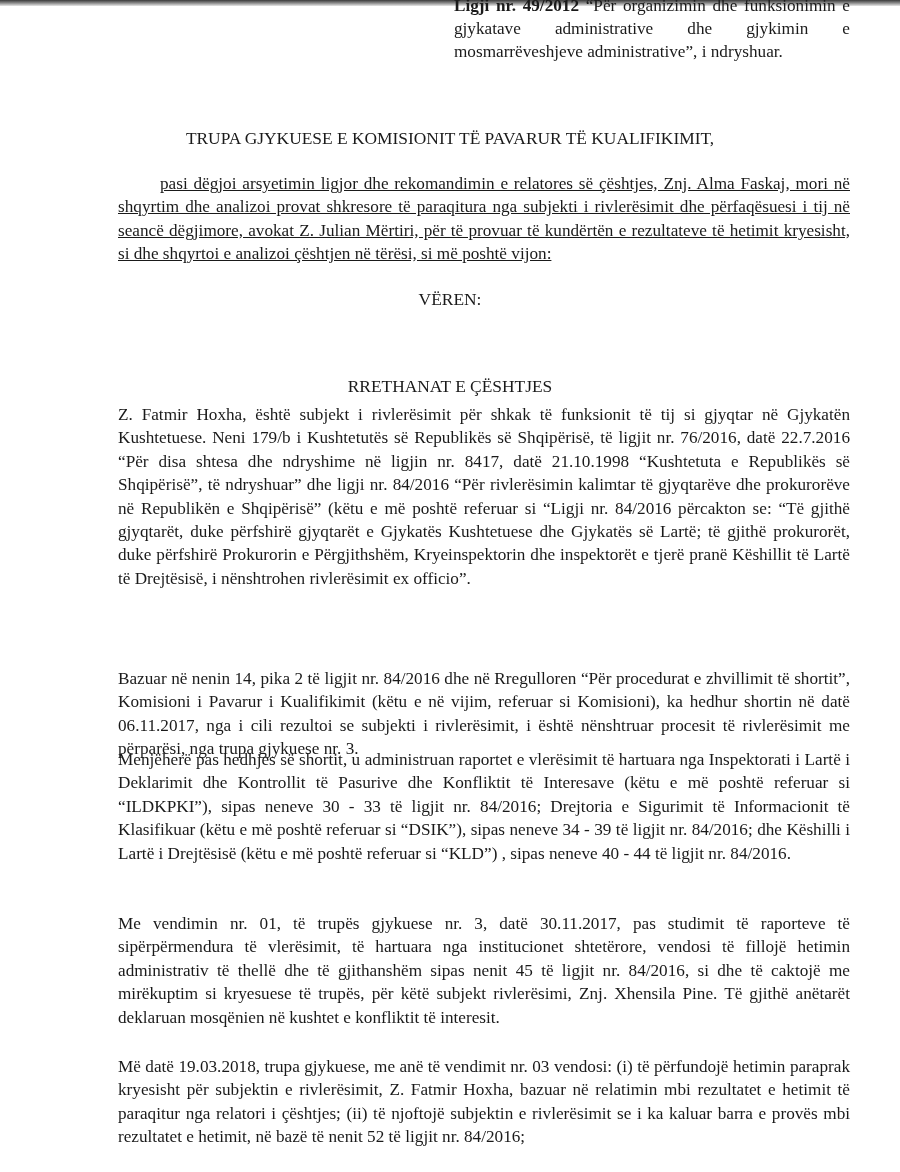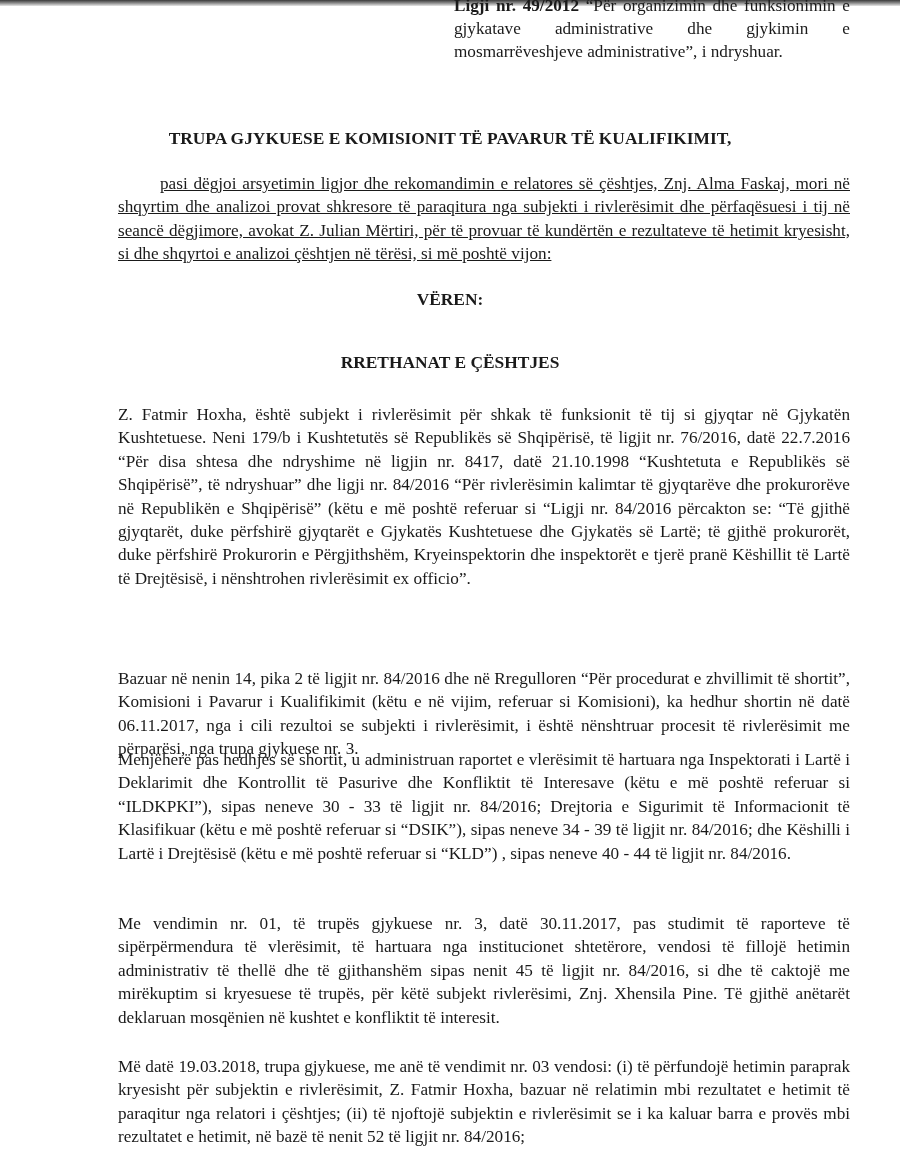--- a/index.html
+++ b/index.html
@@ -17,41 +17,41 @@
     font-size: 17.2px; line-height: 23.4px; text-align: justify;
     margin: 0; position: absolute; left: 118px; width: 732px;
   }
   .law-ref {
     position: absolute; left: 454px; top: -6px; width: 396px;
     font-size: 17.2px; line-height: 23.2px; text-align: justify; margin: 0;
   }
   .law-ref .bold { font-weight: bold; }
   .heading {
     position: absolute; left: 0; width: 900px; text-align: center;
-    font-weight: bold; font-size: 17.4px; margin: 0;
+    font-weight: normal; font-size: 17.4px; margin: 0;
   }
   .indent { text-indent: 42px; text-decoration: underline; }
   .it { }
 </style>
 </head>
 <body>
 
 <div class="top-edge"></div>
 
 <div class="page">
 
   <p class="law-ref"><span class="bold">Ligji nr. 49/2012</span><span> “Për organizimin dhe funksionimin e gjykatave administrative dhe gjykimin e mosmarrëveshjeve administrative”, i ndryshuar.</span></p>
 
   <h2 class="heading" style="top:128px;">TRUPA GJYKUESE E KOMISIONIT TË PAVARUR TË KUALIFIKIMIT,</h2>
 
   <p class="p indent" style="top:172px;">pasi dëgjoi arsyetimin ligjor dhe rekomandimin e relatores së çështjes, Znj. Alma Faskaj, mori në shqyrtim dhe analizoi provat shkresore të paraqitura nga subjekti i rivlerësimit dhe përfaqësuesi i tij në seancë dëgjimore, avokat Z. Julian Mërtiri, për të provuar të kundërtën e rezultateve të hetimit kryesisht, si dhe shqyrtoi e analizoi çështjen në tërësi, si më poshtë vijon:</p>
 
   <h2 class="heading" style="top:289px;">VËREN:</h2>
 
-  <h2 class="heading" style="top:352px;">RRETHANAT E ÇËSHTJES</h2>
+  <h2 class="heading" style="top:376px;">RRETHANAT E ÇËSHTJES</h2>
 
   <p class="p" style="top:403px;"><span>Z. Fatmir Hoxha, është subjekt i rivlerësimit për shkak të funksionit të tij si gjyqtar në Gjykatën Kushtetuese. Neni 179/b i Kushtetutës së Republikës së Shqipërisë, të ligjit nr. 76/2016, datë 22.7.2016 “Për disa shtesa dhe ndryshime në ligjin nr. 8417, datë 21.10.1998 “Kushtetuta e Republikës së Shqipërisë”, të ndryshuar” dhe ligji nr. 84/2016 “Për rivlerësimin kalimtar të gjyqtarëve dhe prokurorëve në Republikën e Shqipërisë” (këtu e më poshtë referuar si “Ligji nr. 84/2016 përcakton se: “</span><span class="it">Të gjithë gjyqtarët, duke përfshirë gjyqtarët e Gjykatës Kushtetuese dhe Gjykatës së Lartë; të gjithë prokurorët, duke përfshirë Prokurorin e Përgjithshëm, Kryeinspektorin dhe inspektorët e tjerë pranë Këshillit të Lartë të Drejtësisë, i nënshtrohen rivlerësimit ex officio</span><span>”.</span></p>
 
   <p class="p" style="top:667px;">Bazuar në nenin 14, pika 2 të ligjit nr. 84/2016 dhe në Rregulloren “Për procedurat e zhvillimit të shortit”, Komisioni i Pavarur i Kualifikimit (këtu e në vijim, referuar si Komisioni), ka hedhur shortin në datë 06.11.2017, nga i cili rezultoi se subjekti i rivlerësimit, i është nënshtruar procesit të rivlerësimit me përparësi, nga trupa gjykuese nr. 3.</p>
 
   <p class="p" style="top:748px;">Menjëherë pas hedhjes së shortit, u administruan raportet e vlerësimit të hartuara nga Inspektorati i Lartë i Deklarimit dhe Kontrollit të Pasurive dhe Konfliktit të Interesave (këtu e më poshtë referuar si “ILDKPKI”), sipas neneve 30 - 33  të ligjit nr. 84/2016; Drejtoria e Sigurimit të Informacionit të Klasifikuar (këtu e më poshtë referuar si “DSIK”), sipas neneve 34 - 39 të ligjit nr. 84/2016; dhe Këshilli i Lartë i Drejtësisë (këtu e më poshtë referuar si “KLD”) , sipas neneve 40 - 44 të ligjit nr. 84/2016.</p>
 
   <p class="p" style="top:912px;">Me vendimin nr. 01, të trupës gjykuese nr. 3, datë 30.11.2017,  pas studimit të raporteve të sipërpërmendura të vlerësimit, të hartuara nga institucionet shtetërore, vendosi të fillojë hetimin administrativ të thellë dhe të gjithanshëm sipas nenit 45 të ligjit nr. 84/2016, si dhe të caktojë me mirëkuptim si kryesuese të trupës, për këtë subjekt rivlerësimi, Znj. Xhensila Pine. Të gjithë anëtarët deklaruan mosqënien në kushtet e konfliktit të interesit.</p>
 
   <p class="p" style="top:1055px;">Më datë 19.03.2018, trupa gjykuese, me anë të vendimit nr. 03 vendosi: (i) të përfundojë hetimin paraprak kryesisht për subjektin e rivlerësimit, Z. Fatmir Hoxha, bazuar në relatimin mbi rezultatet e hetimit të paraqitur nga relatori i çështjes; (ii) të njoftojë subjektin e rivlerësimit se i ka kaluar barra e provës mbi rezultatet e hetimit, në bazë të nenit 52 të ligjit nr. 84/2016;</p>

